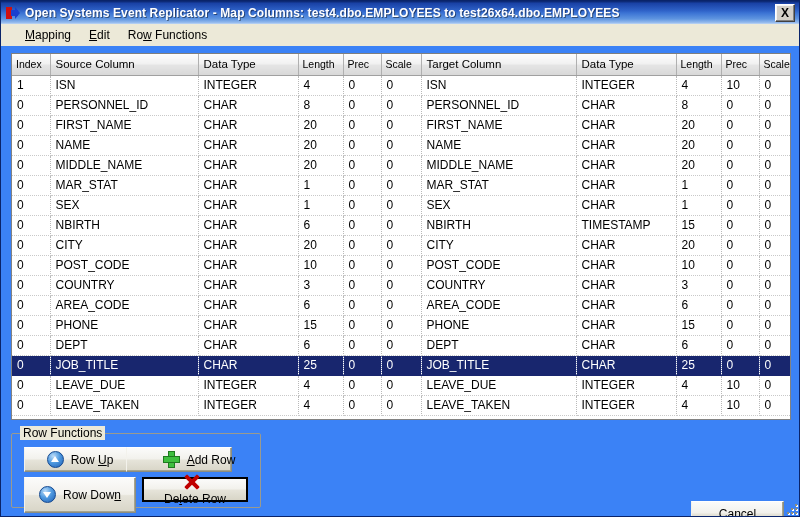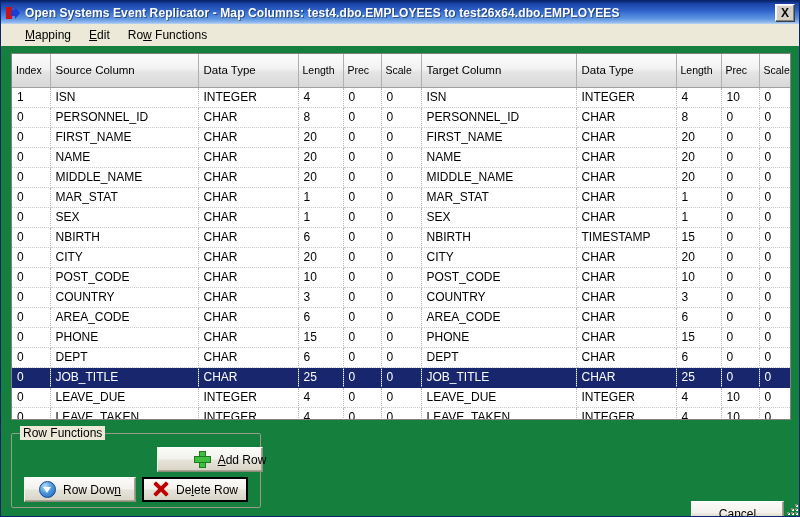--- a/index.html
+++ b/index.html
@@ -7,21 +7,21 @@
     margin: 0; padding: 0;
     width: 800px; height: 517px;
     overflow: hidden;
     font-family: "Liberation Sans", sans-serif;
   }
   body { background: #d6d2c6; }
 
   .window {
     position: relative;
     width: 800px; height: 517px;
-    background: #15803d;
+    background: #3b82f6;
     border: 1px solid #0a246a;
     overflow: hidden;
   }
 
   
   .titlebar {
     height: 23px;
     background: linear-gradient(to bottom,
         #0a246a 0%, #1941a5 10%, #2f62c8 42%,
         #3b73d4 52%, #5f95e0 78%, #9dc0ef 96%, #c8dcf5 100%);
@@ -88,21 +88,21 @@
     border-top-color: #7f7f7f;
     overflow: hidden;
   }
   table.grid {
     border-collapse: collapse;
     width: 100%;
     table-layout: fixed;
     font-size: 12px;
   }
   table.grid th {
-    height: 33px;
+    height: 21px;
     background: linear-gradient(to bottom,#fdfdfd 0%, #f1f1f1 45%, #e4e4e4 55%, #d8d8d8 100%);
     border-right: 1px solid #b0b0b0;
     border-bottom: 1px solid #a0a0a0;
     font-weight: normal;
     font-size: 11.5px;
     color: #000;
     text-align: left;
     padding: 0 0 0 5px;
     white-space: nowrap;
     cursor: default;
@@ -158,23 +158,23 @@
     justify-content: center;
     cursor: default;
     position: absolute;
     user-select: none;
   }
   .btn.focus { border: 2px solid #000000; box-shadow: none; }
   .btn .lbl { white-space: nowrap; }
   .btn .ico { width: 18px; height: 18px; margin-right: 6px; flex: 0 0 auto; position: relative; }
 
   #btn-row-up    { left: 12px;  top: 13px;  width: 112px; height: 25px; }
-  #btn-row-down  { left: 12px;  top: 43px;  width: 112px; height: 25px; }
-  #btn-add-row   { left: 145px; top: 13px;  width: 106px; height: 25px; padding-left: 40px; }
-  #btn-delete-row{ left: 130px; top: 43px;  width: 106px; height: 25px; }
+  #btn-row-down  { left: 12px;  top: 43px;  width: 112px; height: 36px; }
+  #btn-add-row   { left: 114px; top: 13px;  width: 106px; height: 25px; padding-left: 40px; }
+  #btn-delete-row{ left: 130px; top: 43px;  width: 106px; height: 25px; flex-direction: column; }
 
   #btn-done   { position: absolute; left: 690px; top: 442px; width: 93px; height: 25px; }
   #btn-cancel { position: absolute; left: 690px; top: 500px; width: 93px; height: 25px; }
 
   
   .circ-arrow {
     width: 17px; height: 17px; border-radius: 50%;
     background: radial-gradient(circle at 35% 28%, #bcdcf8 0%, #4f9ae0 45%, #1f5fb5 100%);
     border: 1px solid #14488f;
     display: flex; align-items: center; justify-content: center;
@@ -490,20 +490,28 @@
             <td>10</td>
             <td>0</td>
           </tr>
         </tbody>
     </table>
   </div>
 
   <div class="groupbox">
     <div class="legend">Row Functions</div>
 
+    <div class="btn" id="btn-row-up">
+      <span class="ico">
+          <span class="circ-arrow up">
+            <i></i>
+          </span>
+        </span>
+      <span class="lbl">Row <span class="mn">U</span>p</span>
+    </div>
 
     <div class="btn" id="btn-row-down">
       <span class="ico">
           <span class="circ-arrow down">
             <i></i>
           </span>
         </span>
       <span class="lbl">Row Dow<span class="mn">n</span></span>
     </div>
 

